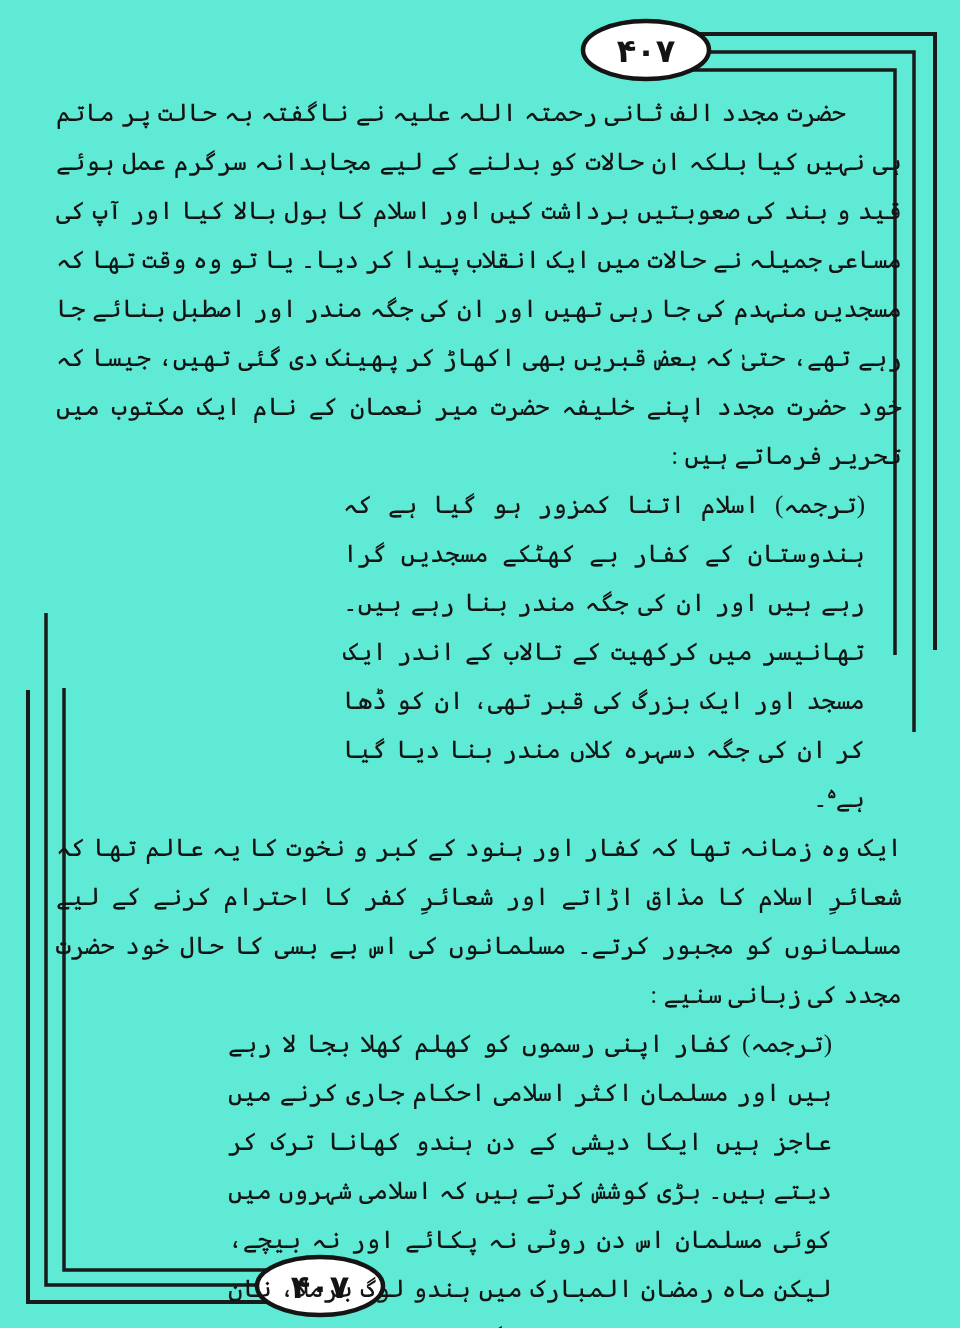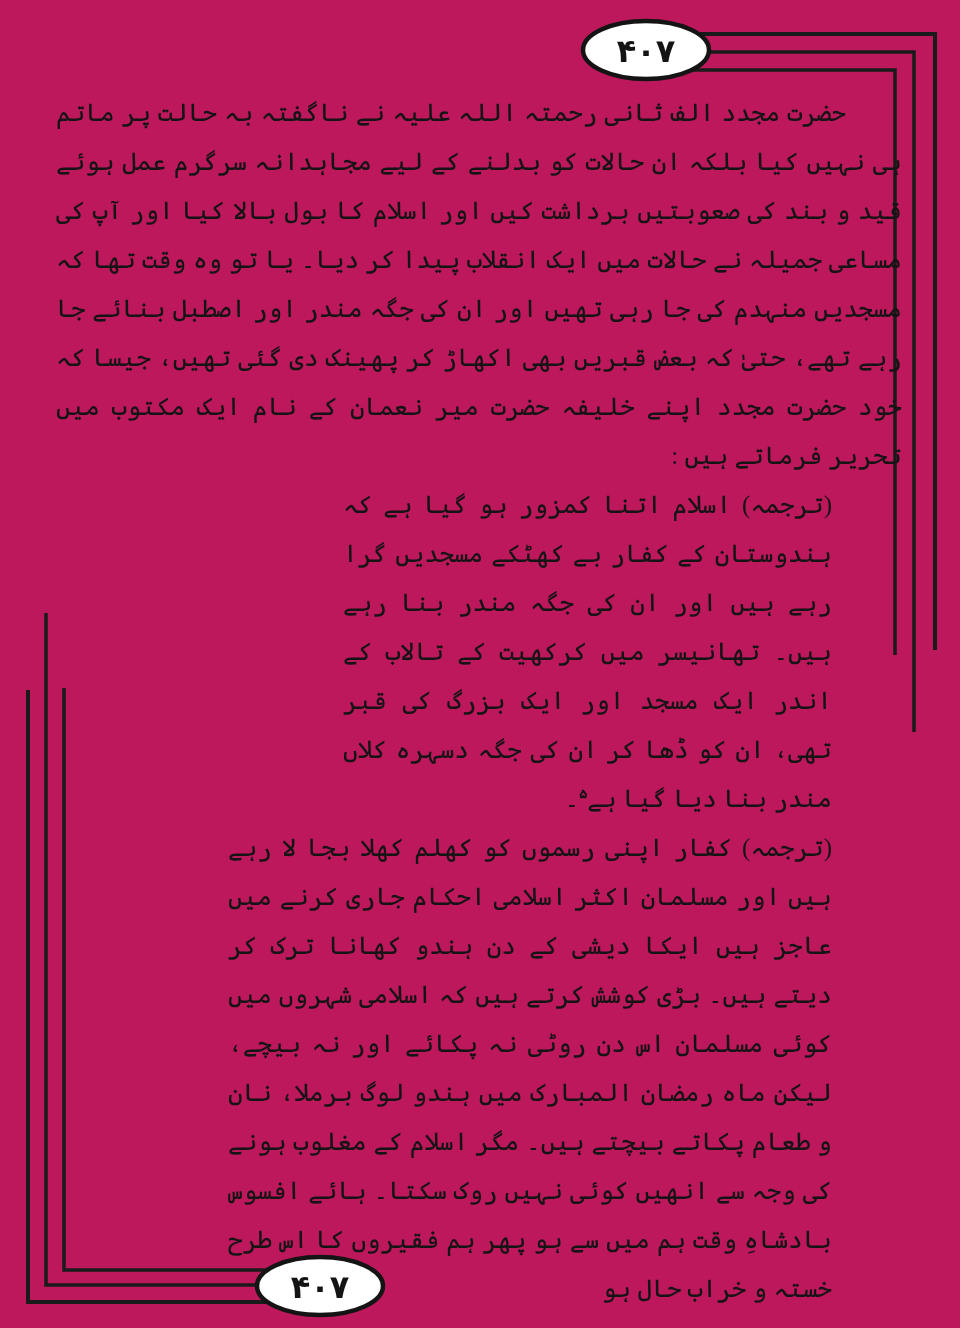--- a/index.html
+++ b/index.html
@@ -1,19 +1,19 @@
 <!DOCTYPE html>
 <html lang="ur" dir="rtl"><head>
 <meta charset="utf-8">
 <style>
   html,body{margin:0;padding:0;background:#ffffff;}
   .sheet{
     position:relative;
     width:960px;height:1328px;
-    background:#be185d;
+    background:#5eead4;
     overflow:hidden;
     font-family:"Liberation Serif","DejaVu Serif",serif;
   }
   .ornament{position:absolute;inset:0;z-index:1;}
   .ornament path{fill:none;stroke:#1a1a1a;}
   .ornament ellipse{fill:#ffffff;stroke:#141414;}
   .ornament text{
     fill:#141414;
     font-family:"DejaVu Sans","Liberation Serif",serif;
     font-size:32px;font-weight:bold;
@@ -26,21 +26,21 @@
     direction:rtl;
     unicode-bidi:embed;
     color:#141414;
     font-size:25px;
     line-height:49px;
     text-align:justify;
   }
   .para{margin:0;}
   .para.indent{text-indent:56px;}
   .quote{margin:0;}
-  .quote.narrow{margin-right:70px;margin-left:287px;}
+  .quote.narrow{margin-right:37px;margin-left:287px;}
   .quote.wide{margin-right:70px;margin-left:172px;}
   .fn{
     font-size:0.55em;
     vertical-align:super;
     line-height:0;
     font-weight:bold;
   }
 </style>
 </head>
 <body>
@@ -66,20 +66,21 @@
 
   <div class="text-col">
 
     <p class="para indent">حضرت مجدد الف ثانی رحمتہ اللہ علیہ نے ناگفتہ بہ حالت پر ماتم ہی نہیں کیا بلکہ ان حالات کو بدلنے کے لیے مجاہدانہ سرگرم عمل ہوئے قید و بند کی صعوبتیں برداشت کیں اور اسلام کا بول بالا کیا اور آپ کی مساعی جمیلہ نے حالات میں ایک انقلاب پیدا کر دیا۔ یا تو وہ وقت تھا کہ مسجدیں منہدم کی جا رہی تھیں اور ان کی جگہ مندر اور اصطبل بنائے جا رہے تھے، حتیٰ کہ بعض قبریں بھی اکھاڑ کر پھینک دی گئی تھیں، جیسا کہ خود حضرت مجدد اپنے خلیفہ حضرت میر نعمان کے نام ایک مکتوب میں تحریر فرماتے ہیں :</p>
 
     <div class="quote narrow">
       <span>(ترجمہ) اسلام اتنا کمزور ہو گیا ہے کہ ہندوستان کے کفار بے کھٹکے مسجدیں گرا رہے ہیں اور ان کی جگہ مندر بنا رہے ہیں۔ تھانیسر میں کرکھیت کے تالاب کے اندر ایک مسجد اور ایک بزرگ کی قبر تھی، ان کو ڈھا کر ان کی جگہ دسہرہ کلاں مندر بنا دیا گیا ہے</span><sup class="fn">۵</sup><span>۔</span>
     </div>
 
 
+    <p class="para">ایک وہ زمانہ تھا کہ کفار اور ہنود کے کبر و نخوت کا یہ عالم تھا کہ شعائرِ اسلام کا مذاق اڑاتے اور شعائرِ کفر کا احترام کرنے کے لیے مسلمانوں کو مجبور کرتے۔ مسلمانوں کی اس بے بسی کا حال خود حضرت مجدد کی زبانی سنیے :</p>
 
     <div class="quote wide">
       <span>(ترجمہ) کفار اپنی رسموں کو کھلم کھلا بجا لا رہے ہیں اور مسلمان اکثر اسلامی احکام جاری کرنے میں عاجز ہیں ایکا دیشی کے دن ہندو کھانا ترک کر دیتے ہیں۔ بڑی کوشش کرتے ہیں کہ اسلامی شہروں میں کوئی مسلمان اس دن روٹی نہ پکائے اور نہ بیچے، لیکن ماہ رمضان المبارک میں ہندو لوگ برملا، نان و طعام پکاتے بیچتے ہیں۔ مگر اسلام کے مغلوب ہونے کی وجہ سے انھیں کوئی نہیں روک سکتا۔ ہائے افسوس بادشاہِ وقت ہم میں سے ہو پھر ہم فقیروں کا اس طرح خستہ و خراب حال ہو</span>
     </div>
 
   </div>
 
 </div>
 
 </body></html>

